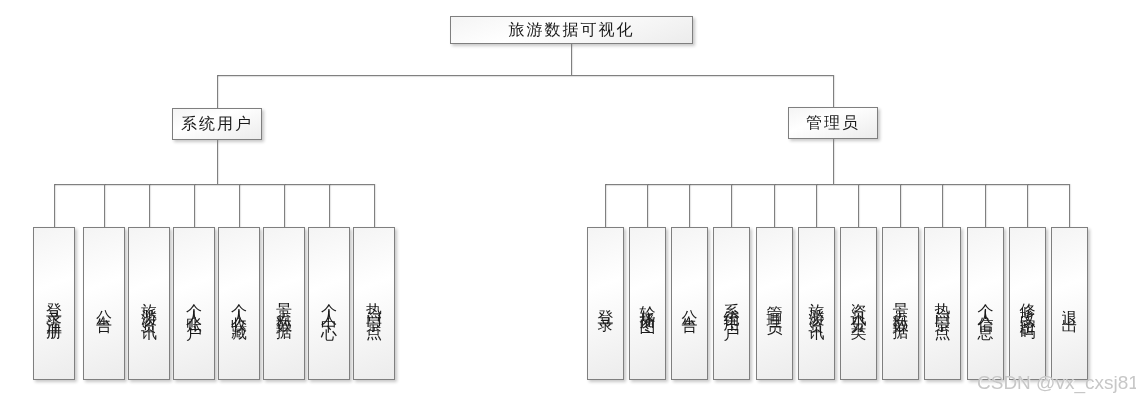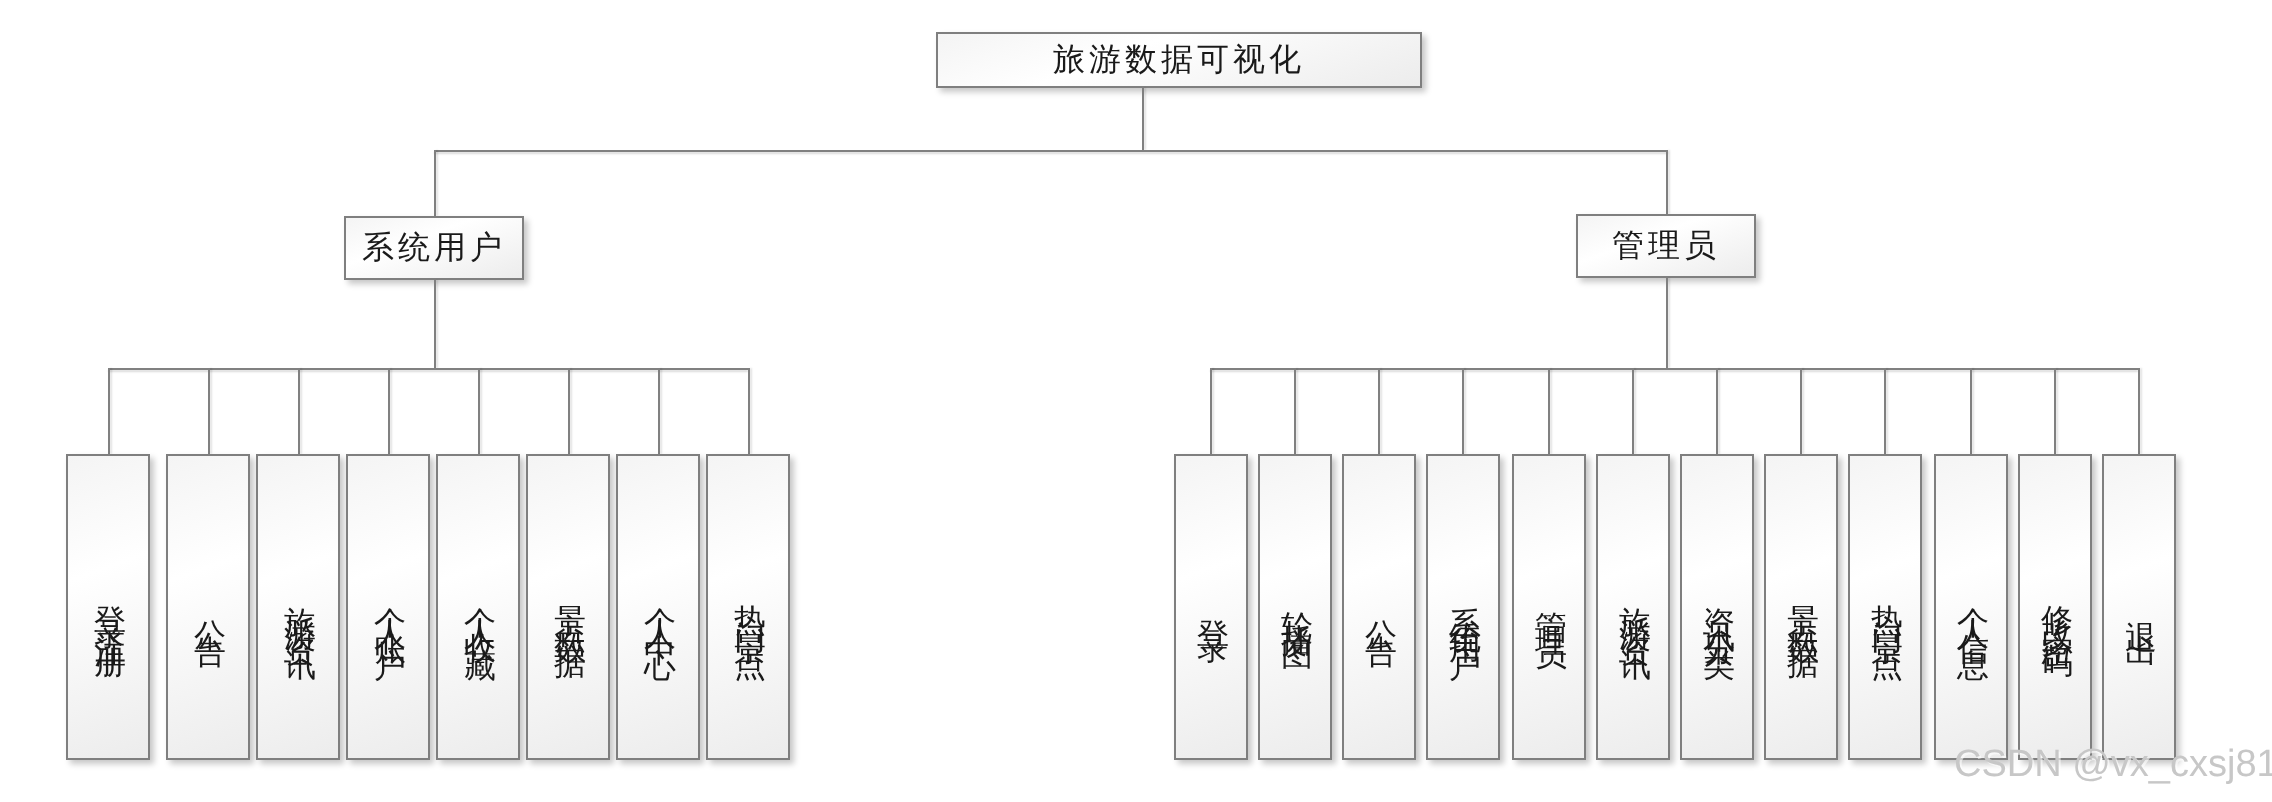--- a/index.html
+++ b/index.html
@@ -29,21 +29,21 @@
     font-family:"Liberation Sans","DejaVu Sans",sans-serif;
     font-size:19px;color:var(--watermark,#c7c7c7);white-space:nowrap;
     text-shadow:1px 1px 0 rgba(255,255,255,0.6);
   }
 </style>
 </head>
 <body>
 
 <div id="canvas">
 
-  <div class="node node-h" style="left:468px;top:16px;width:243px;height:28px;">
+  <div class="node node-h" style="left:450px;top:16px;width:243px;height:28px;">
     <span>旅游数据可视化</span>
   </div>
 
   <div class="vline" style="left:571px;top:44px;height:31px;"></div>
   <div class="hline" style="left:217px;top:75px;width:617px;"></div>
   <div class="vline" style="left:217px;top:75px;height:33px;"></div>
   <div class="vline" style="left:833px;top:75px;height:32px;"></div>
 
   <div class="node node-h" style="left:172px;top:108px;width:90px;height:32px;">
     <span>系统用户</span>

